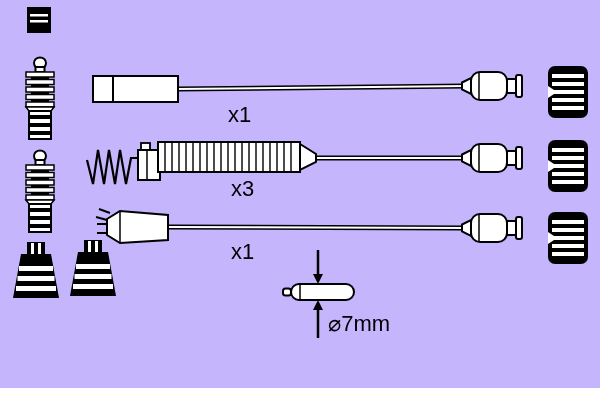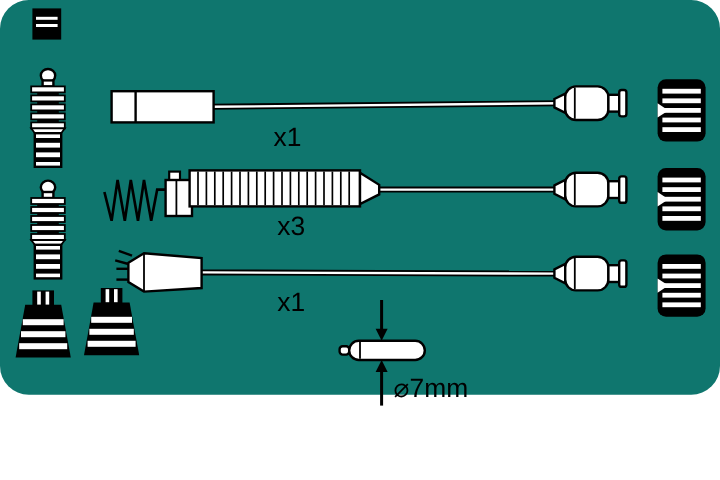--- a/index.html
+++ b/index.html
@@ -6,23 +6,22 @@
     margin: 0;
     padding: 0;
     background: #ffffff;
     width: 600px;
     height: 400px;
     overflow: hidden;
     font-family: "Liberation Sans", "DejaVu Sans", sans-serif;
   }
   .diagram-wrap {
     width: 600px;
-    height: 329px;
-    background: #0f766e;
-    border-radius: 24px;
+    height: 388px;
+    background: #c4b5fd;
   }
   svg text {
     font-family: "Liberation Sans", "DejaVu Sans", sans-serif;
     fill: #000000;
   }
 </style>
 </head>
 <body>
 
 <div class="diagram-wrap">

